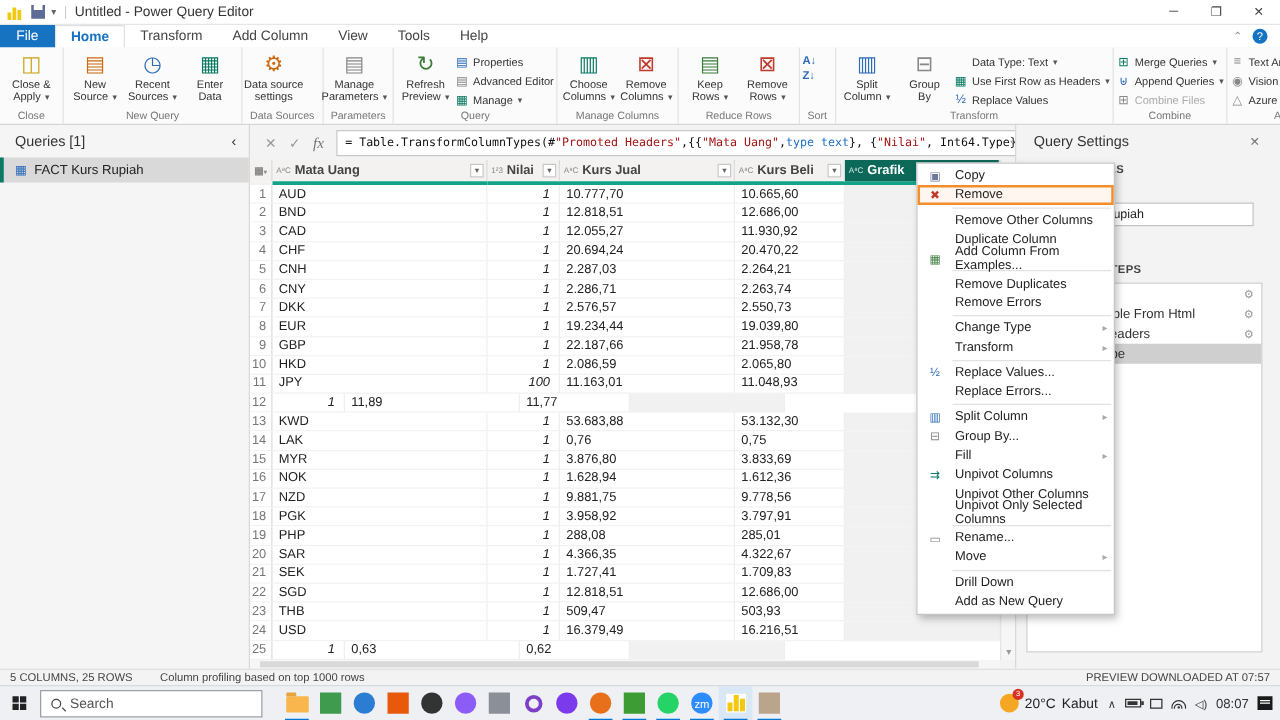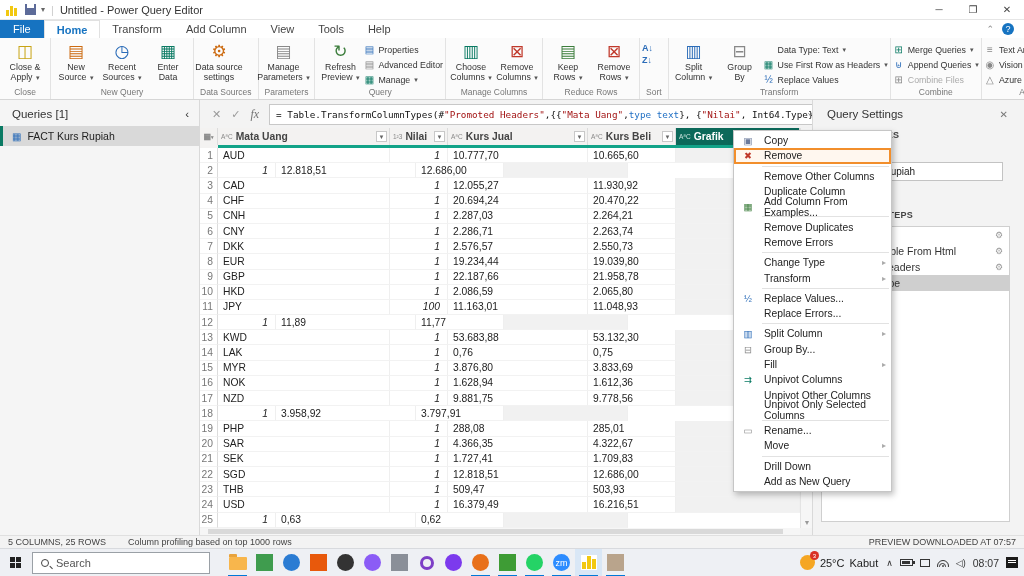--- a/index.html
+++ b/index.html
@@ -472,20 +472,21 @@
       <div class="g-row">
         <div class="g-cell num" style="width: 18px;">1</div>
         <div class="g-cell " style="width: 172px;">AUD</div>
         <div class="g-cell nilai" style="width: 58px;">1</div>
         <div class="g-cell " style="width: 140px;">10.777,70</div>
         <div class="g-cell " style="width: 88px;">10.665,60</div>
         <div class="g-cell grafik" style="width: 124px;"></div>
       </div>
       <div class="g-row">
         <div class="g-cell num" style="width: 18px;">2</div>
+        <div class="g-cell " style="width: 172px;">BND</div>
         <div class="g-cell nilai" style="width: 58px;">1</div>
         <div class="g-cell " style="width: 140px;">12.818,51</div>
         <div class="g-cell " style="width: 88px;">12.686,00</div>
         <div class="g-cell grafik" style="width: 124px;"></div>
       </div>
       <div class="g-row">
         <div class="g-cell num" style="width: 18px;">3</div>
         <div class="g-cell " style="width: 172px;">CAD</div>
         <div class="g-cell nilai" style="width: 58px;">1</div>
         <div class="g-cell " style="width: 140px;">12.055,27</div>
@@ -598,20 +599,21 @@
       <div class="g-row">
         <div class="g-cell num" style="width: 18px;">17</div>
         <div class="g-cell " style="width: 172px;">NZD</div>
         <div class="g-cell nilai" style="width: 58px;">1</div>
         <div class="g-cell " style="width: 140px;">9.881,75</div>
         <div class="g-cell " style="width: 88px;">9.778,56</div>
         <div class="g-cell grafik" style="width: 124px;"></div>
       </div>
       <div class="g-row">
         <div class="g-cell num" style="width: 18px;">18</div>
+        <div class="g-cell " style="width: 172px;">PGK</div>
         <div class="g-cell nilai" style="width: 58px;">1</div>
         <div class="g-cell " style="width: 140px;">3.958,92</div>
         <div class="g-cell " style="width: 88px;">3.797,91</div>
         <div class="g-cell grafik" style="width: 124px;"></div>
       </div>
       <div class="g-row">
         <div class="g-cell num" style="width: 18px;">19</div>
         <div class="g-cell " style="width: 172px;">PHP</div>
         <div class="g-cell nilai" style="width: 58px;">1</div>
         <div class="g-cell " style="width: 140px;">288,08</div>
@@ -860,21 +862,21 @@
         </div>
         <div class="tb-app active">
           <span class="shape square" style="background: rgb(185, 164, 140);"></span>
         </div>
       </div>
     <div class="tb-right">
       <div class="weather">
         <span class="sun">
             <span class="badge">3</span>
           </span>
-        <span>25°C</span>
+        <span>20°C</span>
         <span>Kabut</span>
       </div>
       <div class="tray">
         <span>∧</span>
         <span class="batt">
             <i></i>
           </span>
         <span class="mon"></span>
         <span class="wifi">
             <i></i>

